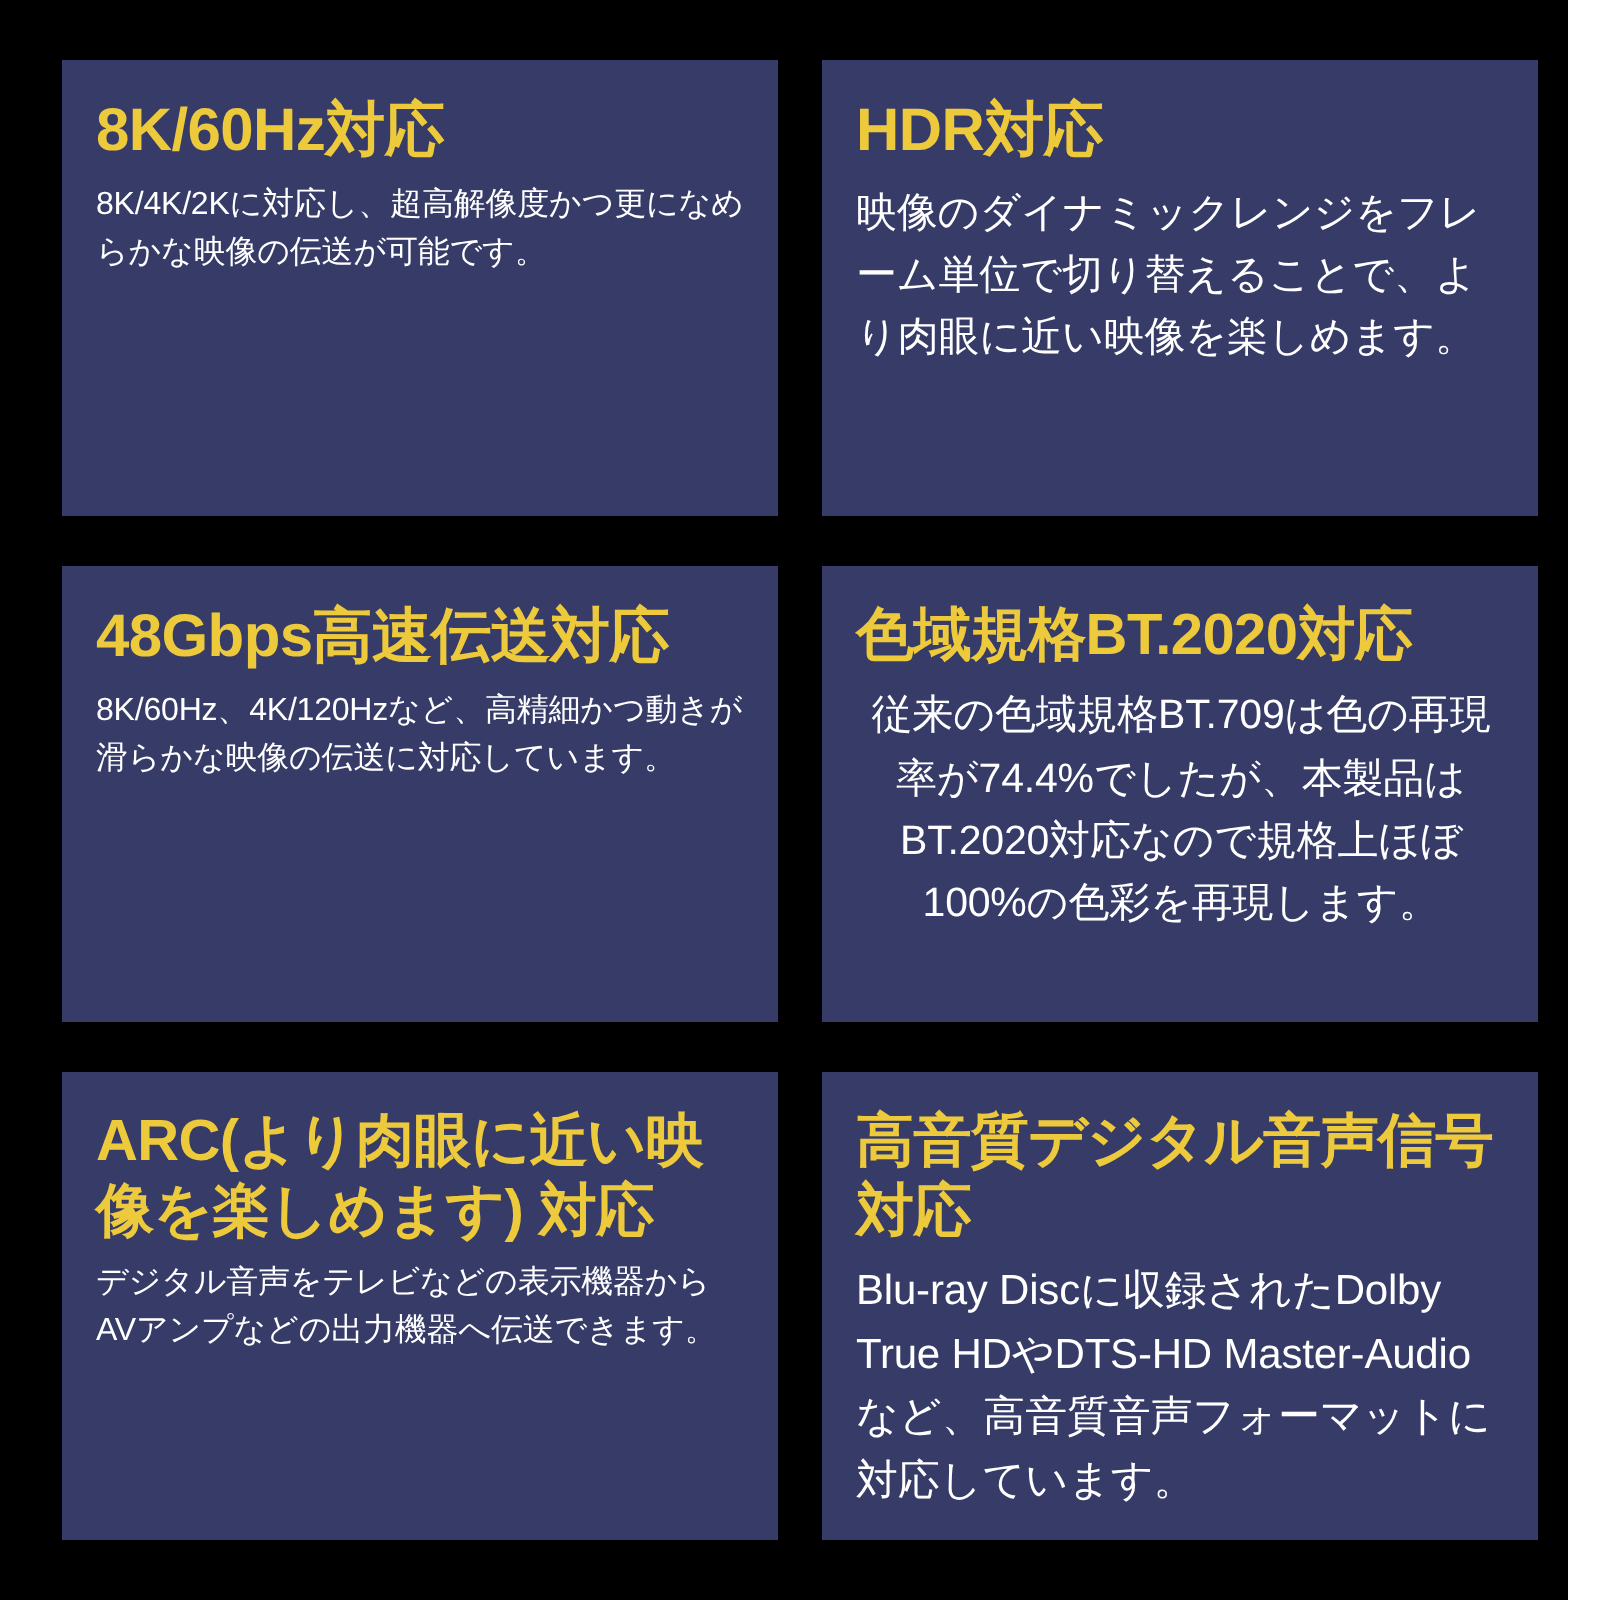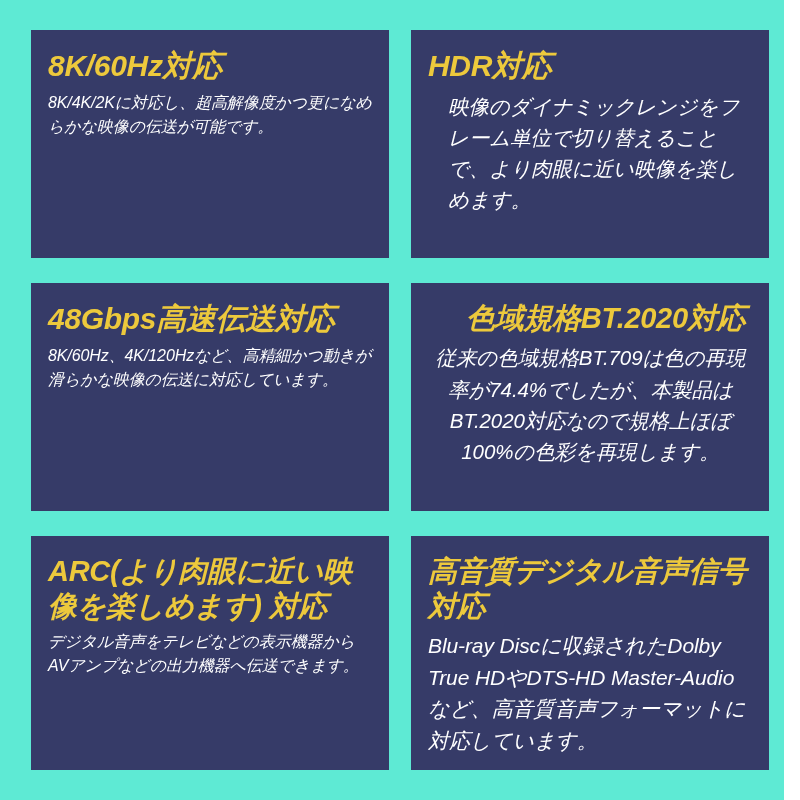--- a/index.html
+++ b/index.html
@@ -13,22 +13,21 @@
     overflow: hidden;
     font-family: "Liberation Sans", "DejaVu Sans", sans-serif;
     -webkit-font-smoothing: antialiased;
   }
 
   #page {
     position: relative;
     width: 784px;
     height: 800px;
     box-sizing: border-box;
-    background: #5eead4;
-    font-style: italic;
+    background: #000000;
   }
 
   #card-grid {
     position: absolute;
     left: 31px;
     top: 30px;
     width: 738px;
     height: 741px;
     display: grid;
     grid-template-columns: 358px 358px;
@@ -61,25 +60,25 @@
     line-height: 1.52;
     letter-spacing: -0.1px;
     margin: 0;
     white-space: pre-line;
   }
 
   
   .card.c1 .card-heading { font-size: 30px; }
   .card.c2 .card-heading { font-size: 30px; }
   .card.c3 .card-heading { font-size: 30px; }
-  .card.c4 .card-heading { font-size: 29px; margin-left: 38px; }
+  .card.c4 .card-heading { font-size: 29px; }
   .card.c5 .card-heading { font-size: 29px; line-height: 1.2; }
   .card.c6 .card-heading { font-size: 29px; line-height: 1.2; }
 
-  .card.c2 .card-body { font-size: 20.5px; margin-left: 20px; }
+  .card.c2 .card-body { font-size: 20.5px; }
   .card.c4 .card-body { font-size: 20.5px; text-align: center; }
   .card.c6 .card-body { font-size: 21px; }
 </style>
 </head>
 <body>
 
 <div id="page">
   <div id="card-grid">
 
     <div class="card c1">

